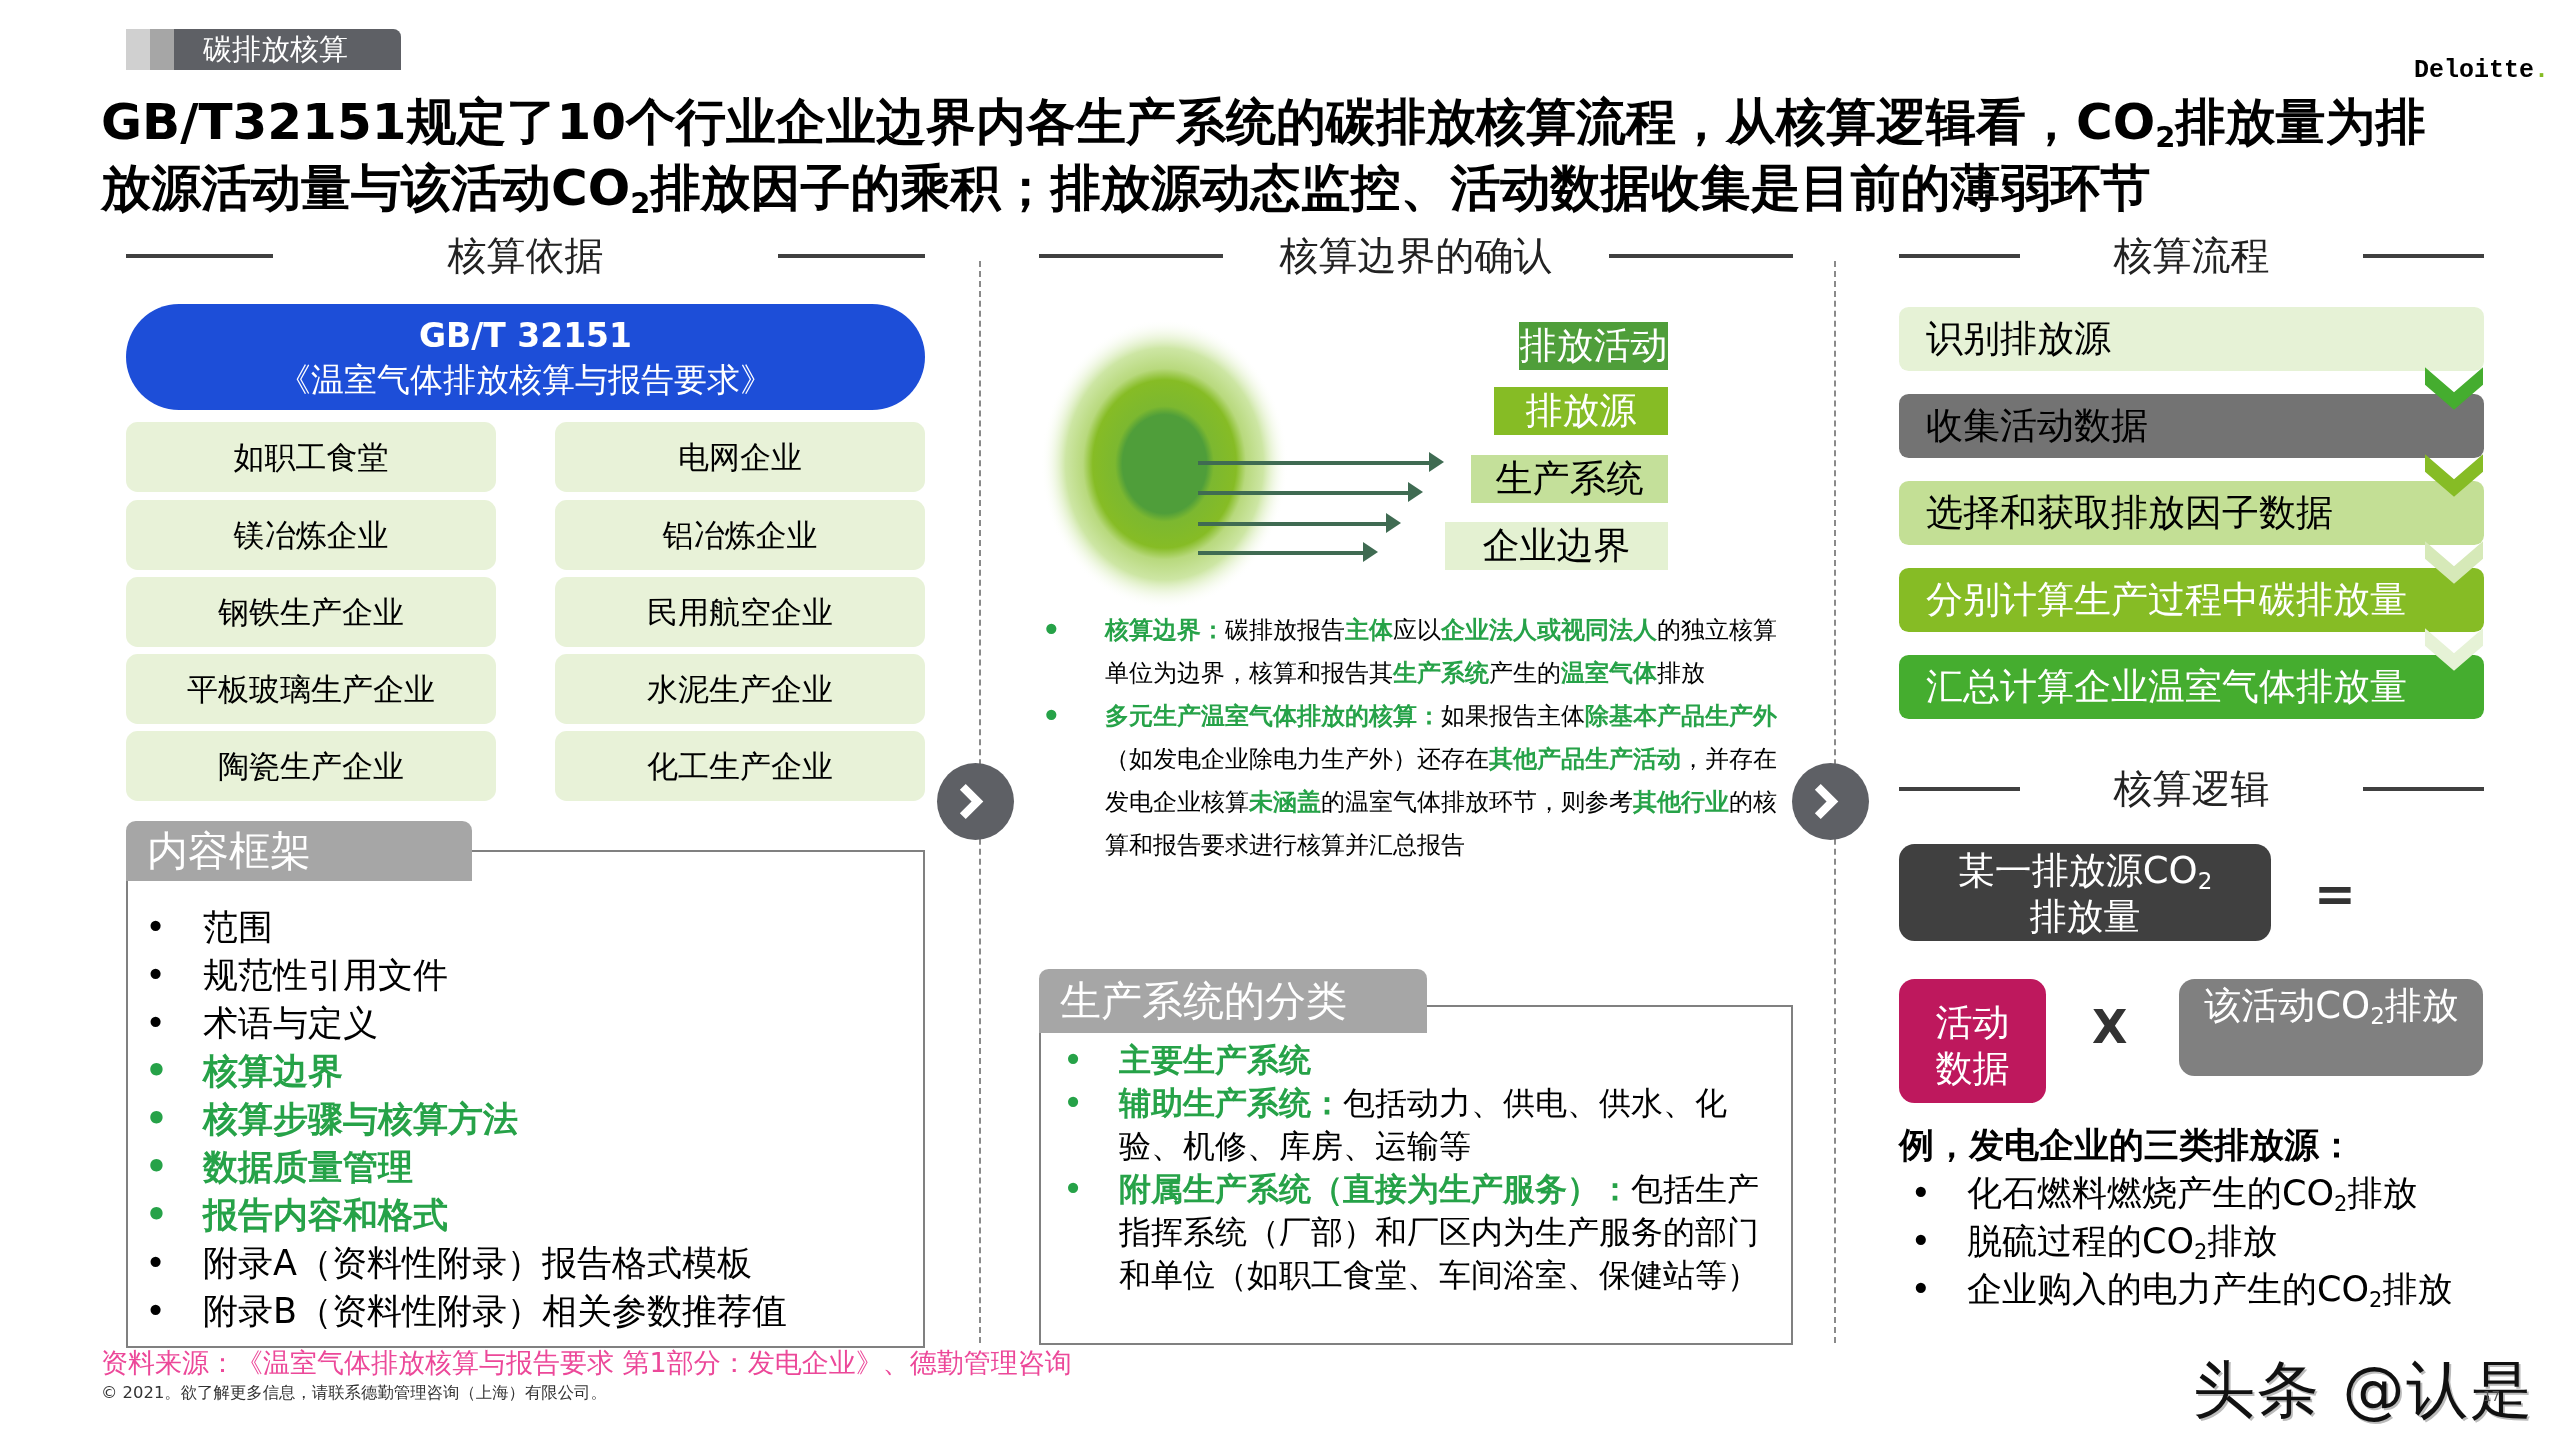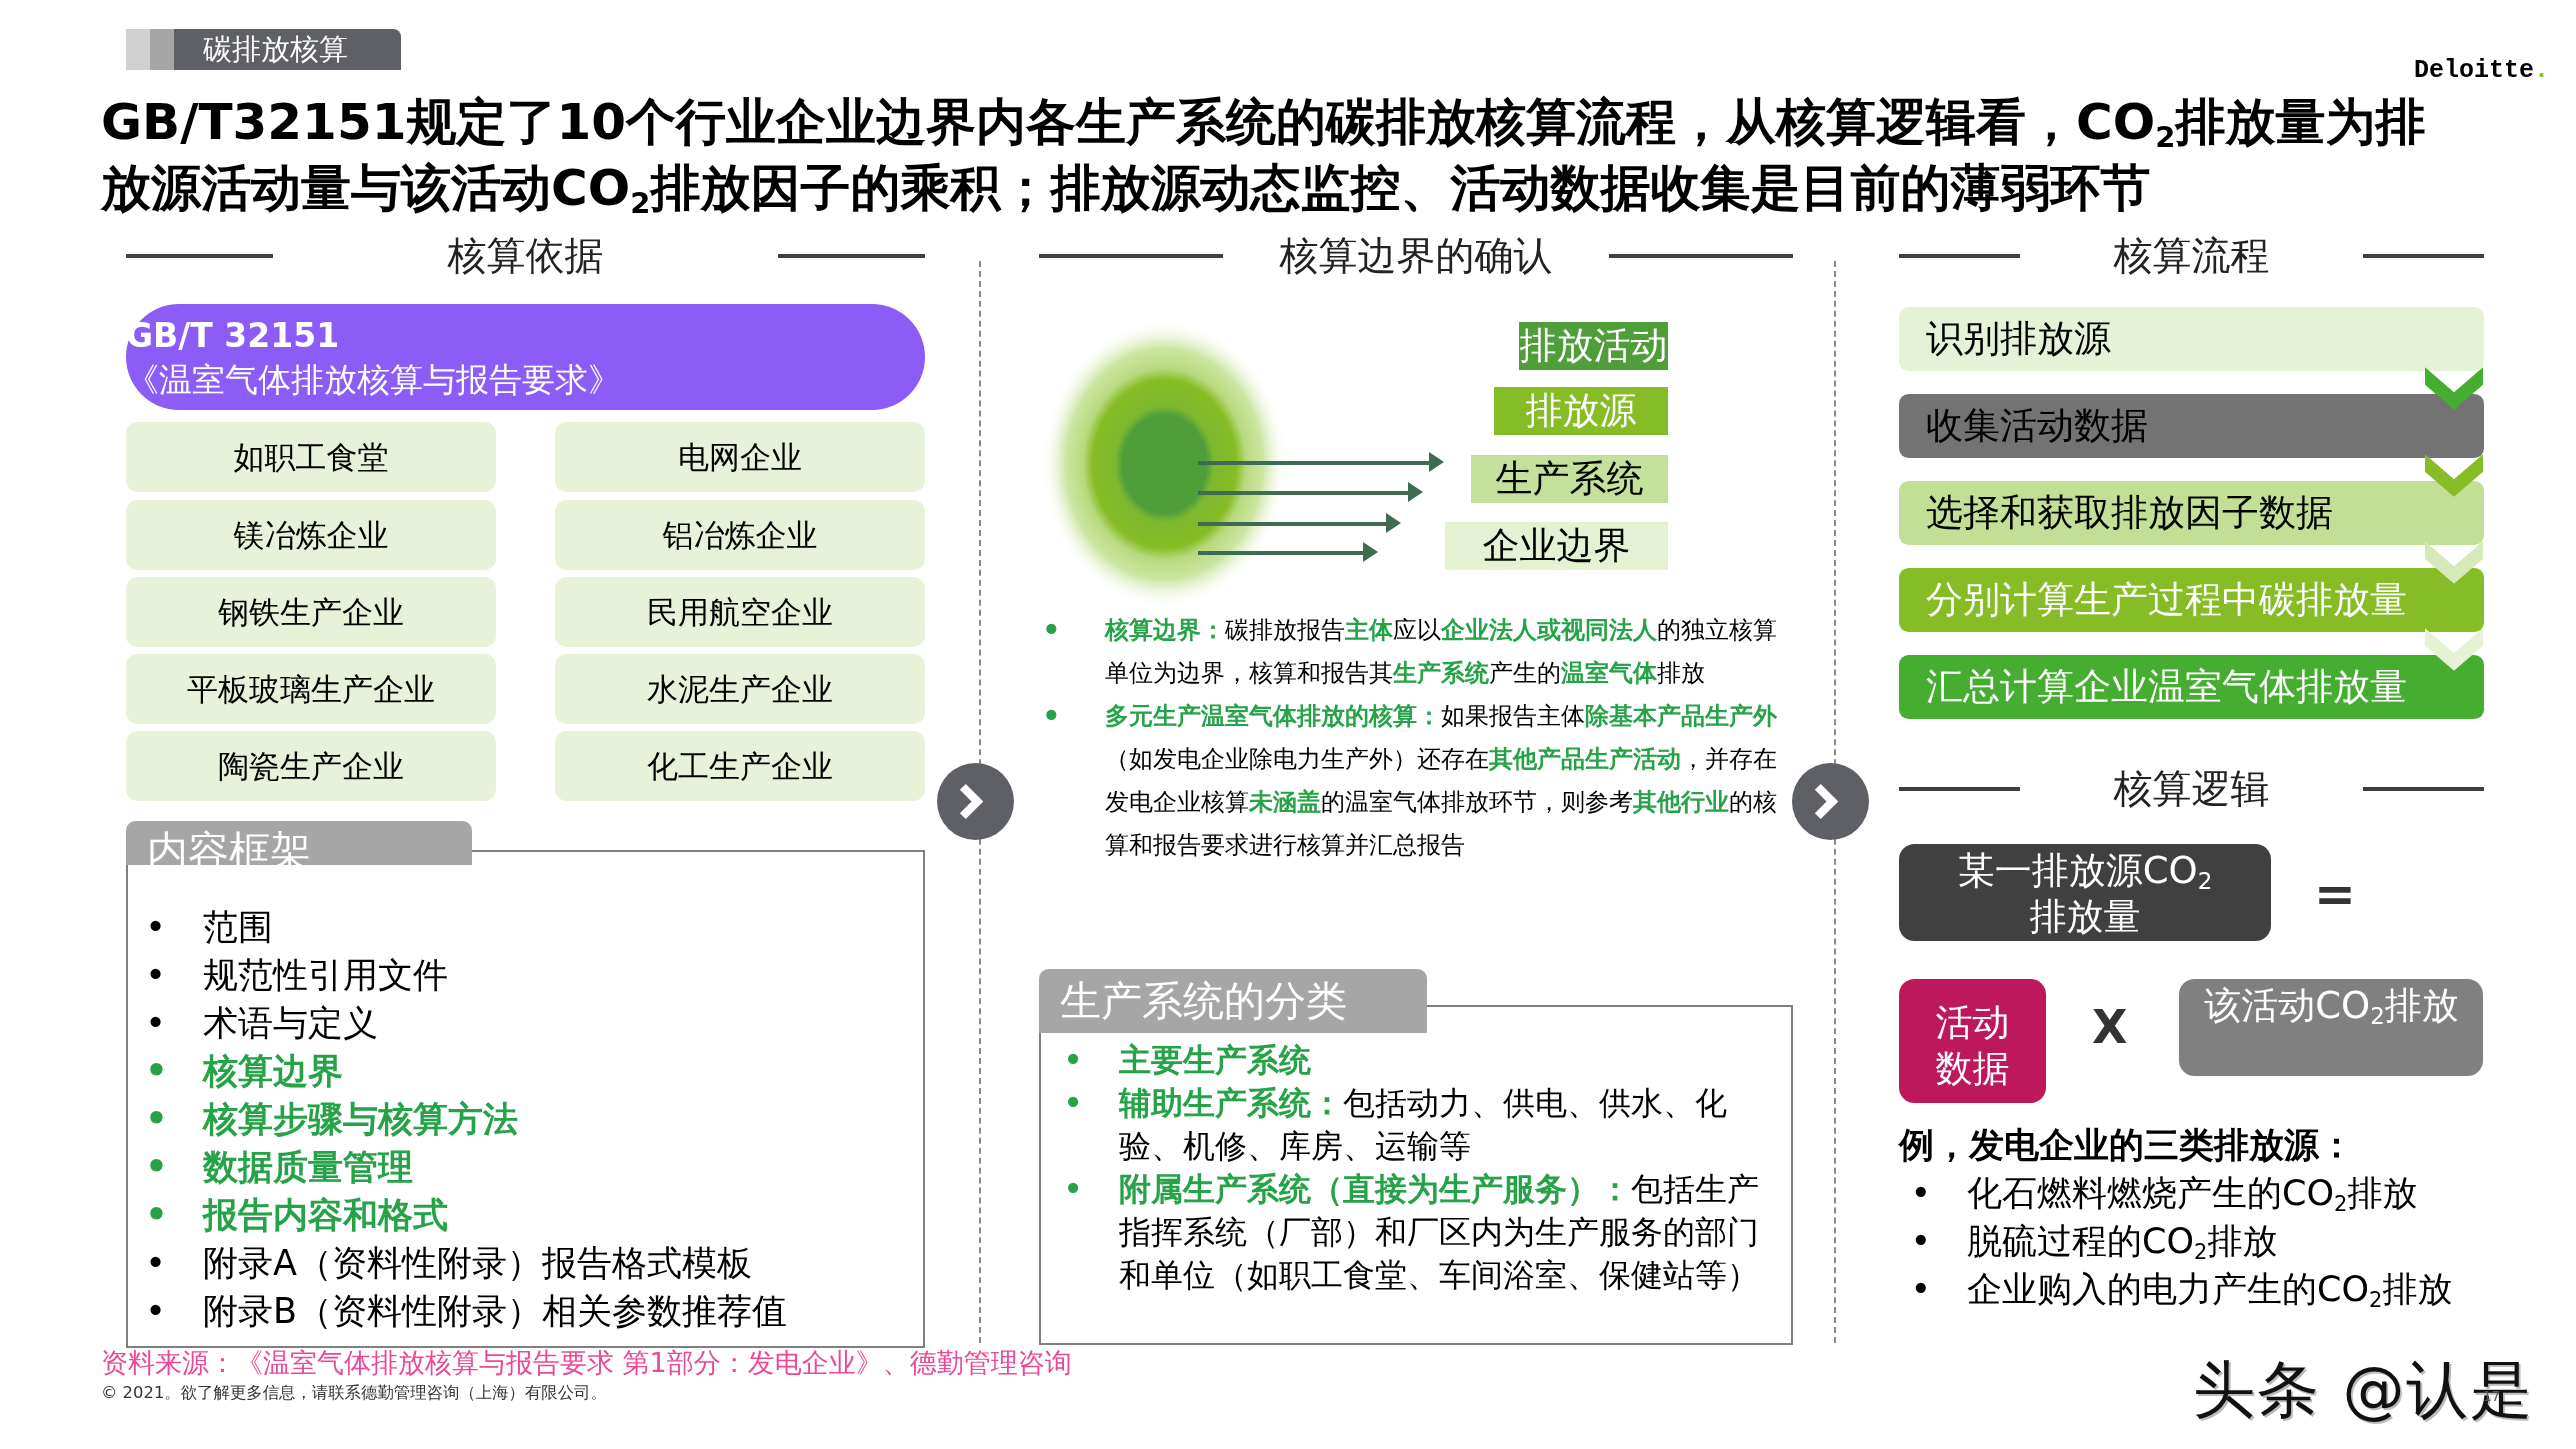--- a/index.html
+++ b/index.html
@@ -10,24 +10,24 @@
 .tab .s2{position:absolute;left:24px;top:0;width:29px;height:41px;background:#a6a6a6}
 .tab .s3{position:absolute;left:48px;top:0;width:227px;height:41px;background:#5e6065;color:#fff;font-size:29px;line-height:41px;padding-left:29px;border-top-right-radius:7.7px}
 .title{left:101px;top:89px;width:2435px;font-size:50px;font-weight:bold;line-height:66px;letter-spacing:0px}
 .title sub{font-size:29px;vertical-align:-7.7px;line-height:0}
 .logo{right:27px;top:56px;font-size:25px;font-weight:bold;font-family:Liberation Mono, monospace}
 .logo .dot{color:#86bc25}
 .sechead{top:232px;height:48px;display:flex;align-items:center;font-size:39px;color:#222}
 .sechead .line{height:3.9px;background:#404040;flex:0 0 auto}
 .sechead .label{flex:1;text-align:center}
 .vdash{top:261px;width:0;border-left:2.9px dashed #8a8a8a;height:1082px}
-.pill{left:126px;top:304px;width:799px;height:106px;background:#8b5cf6;border-radius:53px;color:#fff;font-size:33px;padding-top:9.7px;line-height:44px}
+.pill{left:126px;top:304px;width:799px;height:106px;background:#1d4ed8;border-radius:53px;color:#fff;font-size:33px;text-align:center;padding-top:9.7px;line-height:44px}
 .grid-box{background:#e8f2d8;border-radius:11.6px;font-size:31px;text-align:center;line-height:70px;height:70px;width:370px}
 .framebox{left:126px;top:850px;width:799px;height:498px;border:2.9px solid #808080}
-.framehead{left:126px;top:821px;width:346px;height:44px;background:#a6a6a6;border-radius:9.7px 9.7px 0 0;color:#fff;font-size:41px;padding-left:21px;line-height:60px}
+.framehead{left:126px;top:821px;width:346px;height:60px;background:#a6a6a6;border-radius:9.7px 9.7px 0 0;color:#fff;font-size:41px;padding-left:21px;line-height:60px}
 .blist{list-style:none}
 .blist li{position:relative;padding-left:77px;font-size:35px;line-height:48px}
 .blist li::before{content:"•";position:absolute;left:19.3px;top:0}
 .blist li.g{color:#26a248;font-weight:bold}
 .blist li.g::before{color:#26a248}
 .chev{width:77px;height:77px;border-radius:50%;background:#5e6065;display:flex;align-items:center;justify-content:center}
 .chev svg{width:43px;height:43px}
 .circle-wrap{left:1039px;top:319px;width:251px;height:290px}
 .bar{height:48px;color:#fff;font-size:37px;line-height:48px;text-align:center}
 .arrow{height:3.9px;background:#3f6b52}

